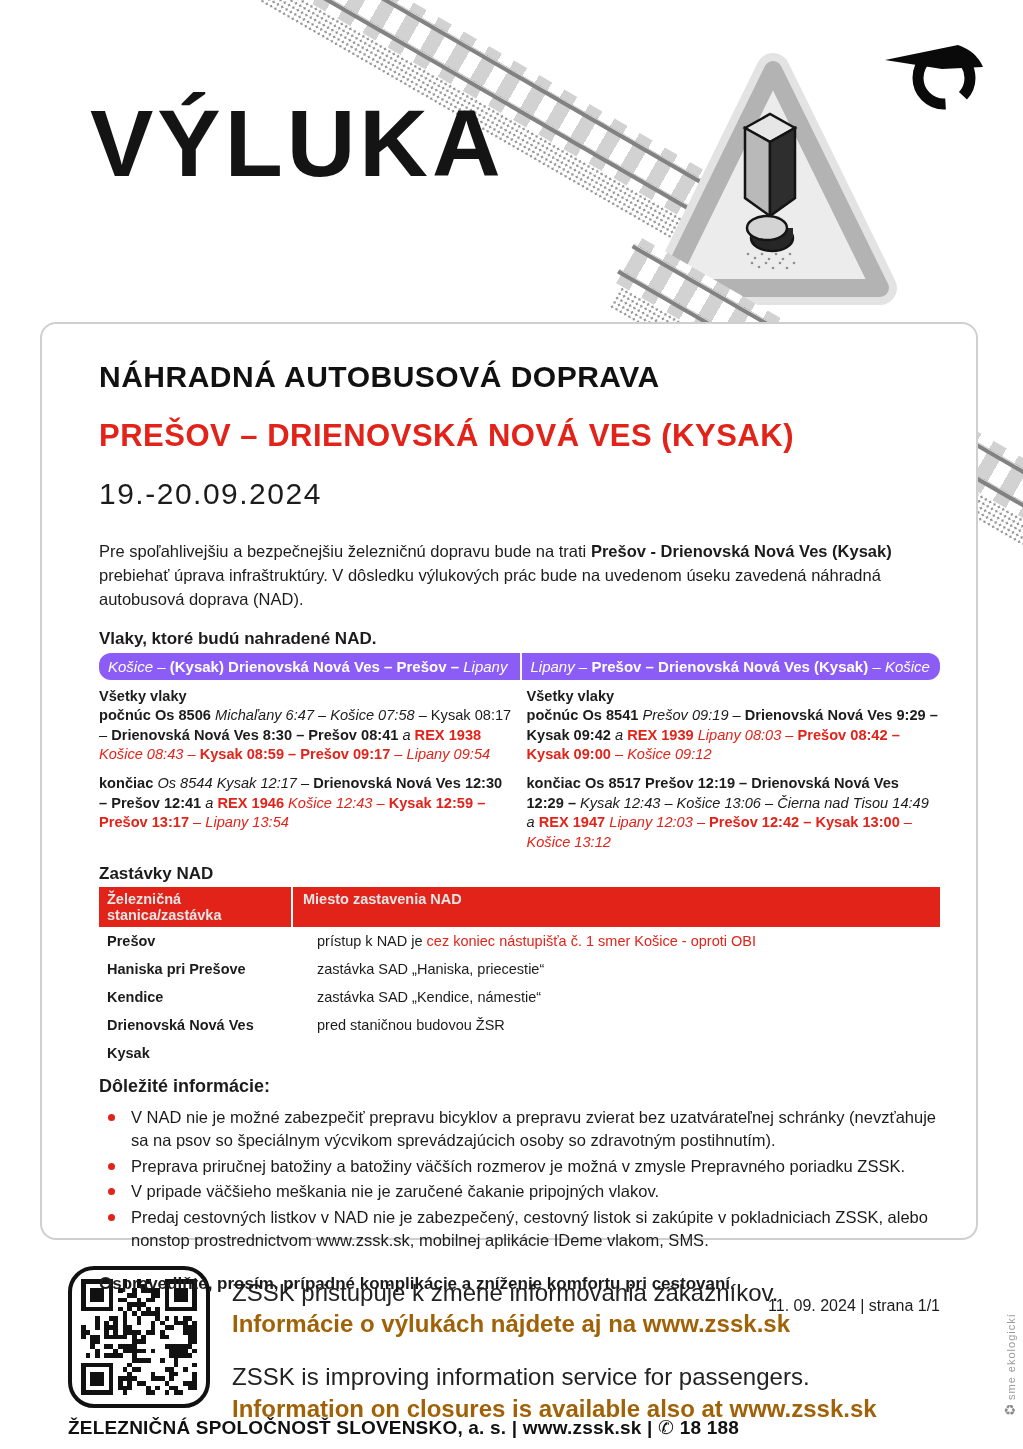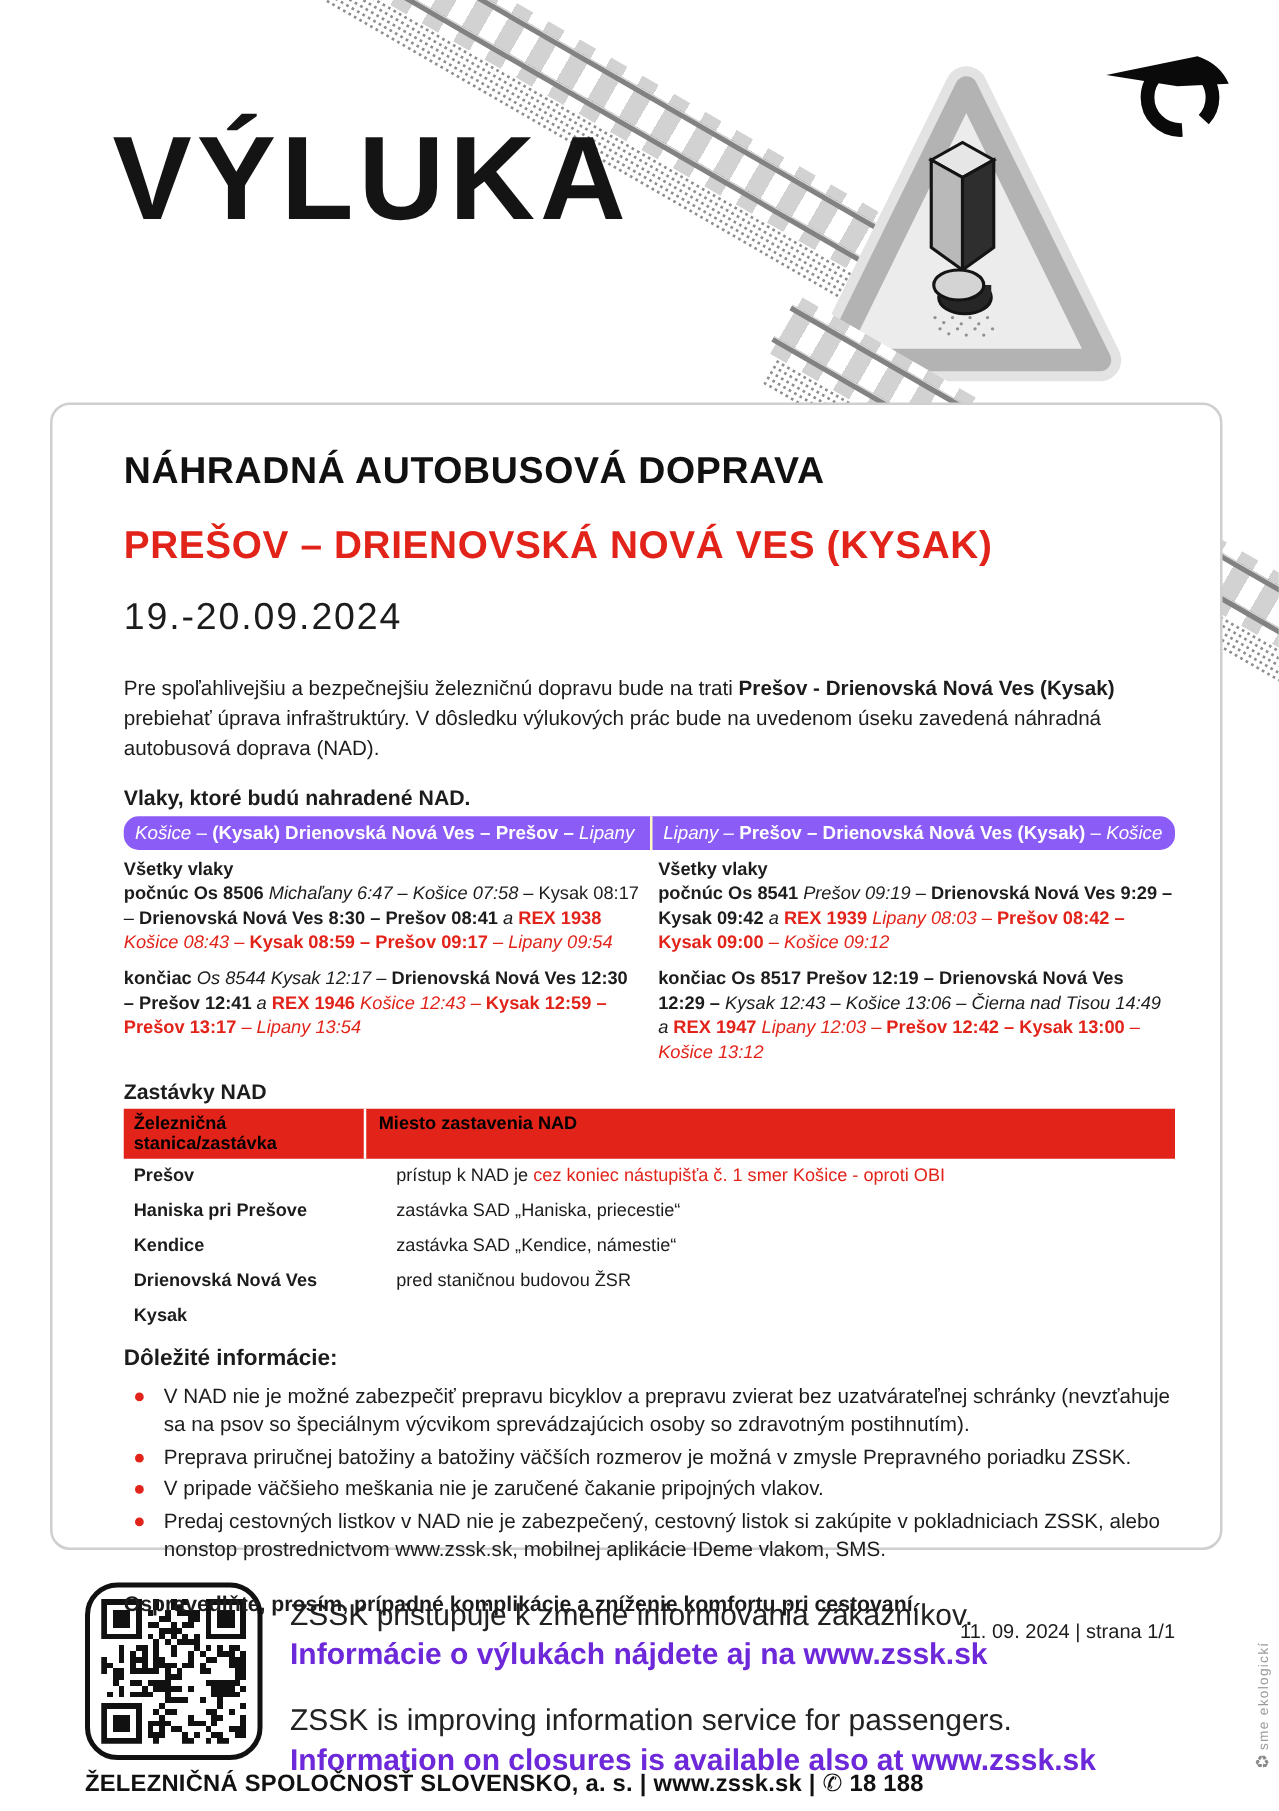--- a/index.html
+++ b/index.html
@@ -37,41 +37,41 @@
   .t-heading { margin-top:17px; font-size:17px; font-weight:700; }
   .redbar { margin-top:4px; display:flex; color:#fff; font-size:15px; }
   .redbar .cell { flex:1 1 50%; padding:5px 0 5px 9px; }
   .redbar .cell + .cell { border-left:2px solid #fef9c3; }
   .train-cols { margin-top:7px; display:grid; grid-template-columns:1fr 1fr; column-gap:14px;
     font-size:14.6px; line-height:1.33; }
   .t-label { font-weight:700; }
   .t-par { margin-bottom:10px; }
 
   .s-heading { margin-top:2px; font-size:17px; font-weight:700; }
-  .stops-head { margin-top:3px; display:flex; color:#000000; font-size:14.5px; font-weight:700; }
+  .stops-head { margin-top:3px; display:flex; color:#e5e5e5; font-size:14.5px; font-weight:700; }
   .stops-head .c1 { width:192px; padding:4px 0 4px 8px; }
   .stops-head .c2 { flex:1; padding:4px 0 4px 10px; border-left:2px solid #fff; }
   .stops-row { display:grid; grid-template-columns:192px 1fr; font-size:14.5px; padding:6px 0;gap:16px; }
   .stops-row .st { font-weight:700; padding-left:8px; }
   .stops-row .pl { padding-left:10px; }
 
   .imp-heading { margin-top:9px; font-size:18px; font-weight:700; }
   .imp-list { margin-top:9px; list-style:none; }
   .imp-list li { position:relative; padding-left:32px; font-size:16.5px; line-height:1.38; margin-bottom:3px; }
   .imp-list li::before { content:''; position:absolute; left:9px; top:8px; width:7px; height:7px;
     border-radius:50%; }
 
   .apology { margin-top:22px; font-size:17px; font-weight:700; }
   .footnote { margin-top:3px; text-align:right; font-size:16px; }
 
   
   .qr-box { position:absolute; left:68px; top:1266px; width:142px; height:142px; border:4px solid #111;
     border-radius:26px; padding:9px; background:#fff; }
   .banner-text { position:absolute; left:232px; top:1277px; font-size:24px; color:#222; line-height:1.3; }
-  .banner-text .b { font-weight:700; color:#6d28d9; }
+  .banner-text .b { font-weight:700; color:#a16207; }
   .banner-gap { height:22px; }
   .page-footer { position:absolute; left:68px; top:1416px; font-size:19px; font-weight:700; color:#111;
     letter-spacing:.2px; }
   .phone-glyph { font-family:"DejaVu Sans", sans-serif; font-weight:400; }
   .eco { position:absolute; right:6px; top:1290px; height:110px; writing-mode:vertical-rl;
     transform:rotate(180deg); font-size:11px; color:#9a9a9a; letter-spacing:1px; }
   .eco-ic { position:absolute; right:7px; top:1402px; font-size:14px; color:#8a8a8a;
     font-family:"DejaVu Sans", sans-serif; }
 
   .seg-b { font-weight:700; }

